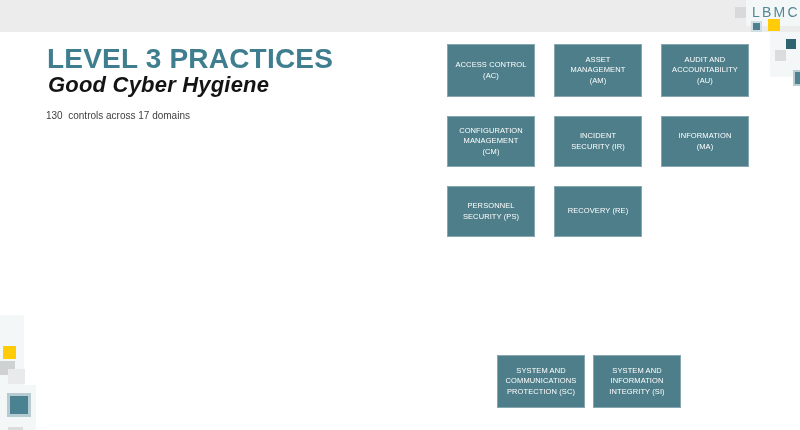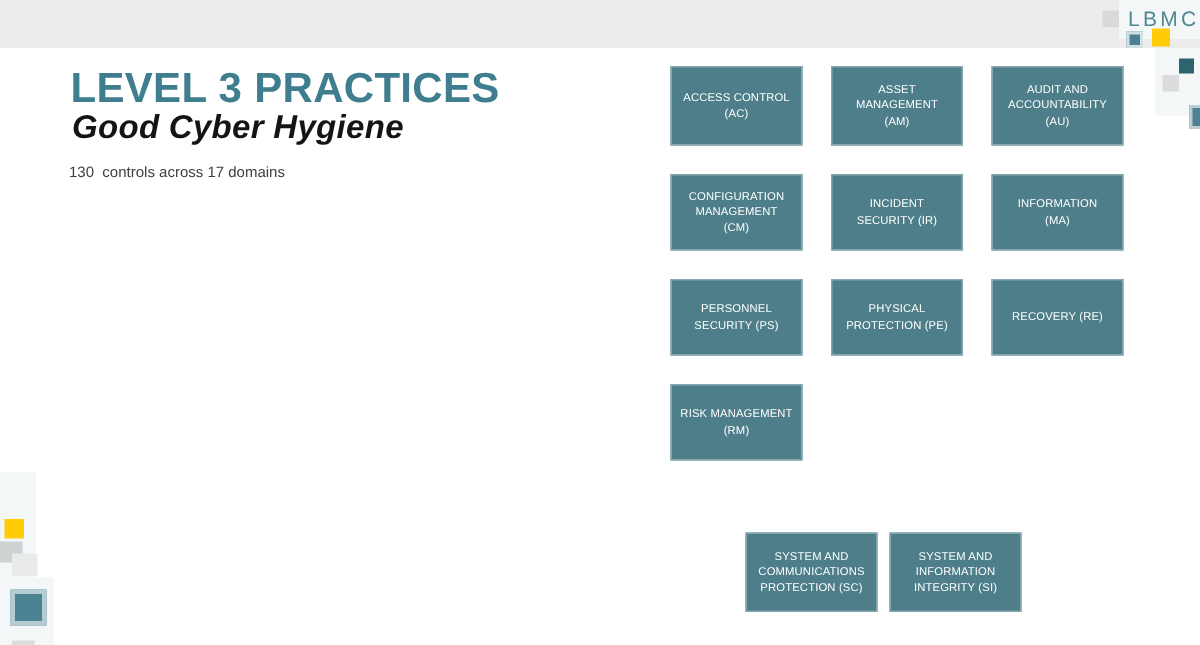--- a/index.html
+++ b/index.html
@@ -104,25 +104,21 @@
 (AU)</div>
     <div class="dbox">CONFIGURATION
 MANAGEMENT
 (CM)</div>
     <div class="dbox">INCIDENT
 SECURITY (IR)</div>
     <div class="dbox">INFORMATION
 (MA)</div>
     <div class="dbox">PERSONNEL
 SECURITY (PS)</div>
-    <div class="dbox">PHYSICAL
-PROTECTION (PE)</div>
     <div class="dbox">RECOVERY (RE)</div>
-    <div class="dbox">RISK MANAGEMENT
-(RM)</div>
   </div>
 
   <div class="dbox r6a">SYSTEM AND
 COMMUNICATIONS
 PROTECTION (SC)</div>
   <div class="dbox r6b">SYSTEM AND
 INFORMATION
 INTEGRITY (SI)</div>
 
   <div class="panel-bl1"></div>

